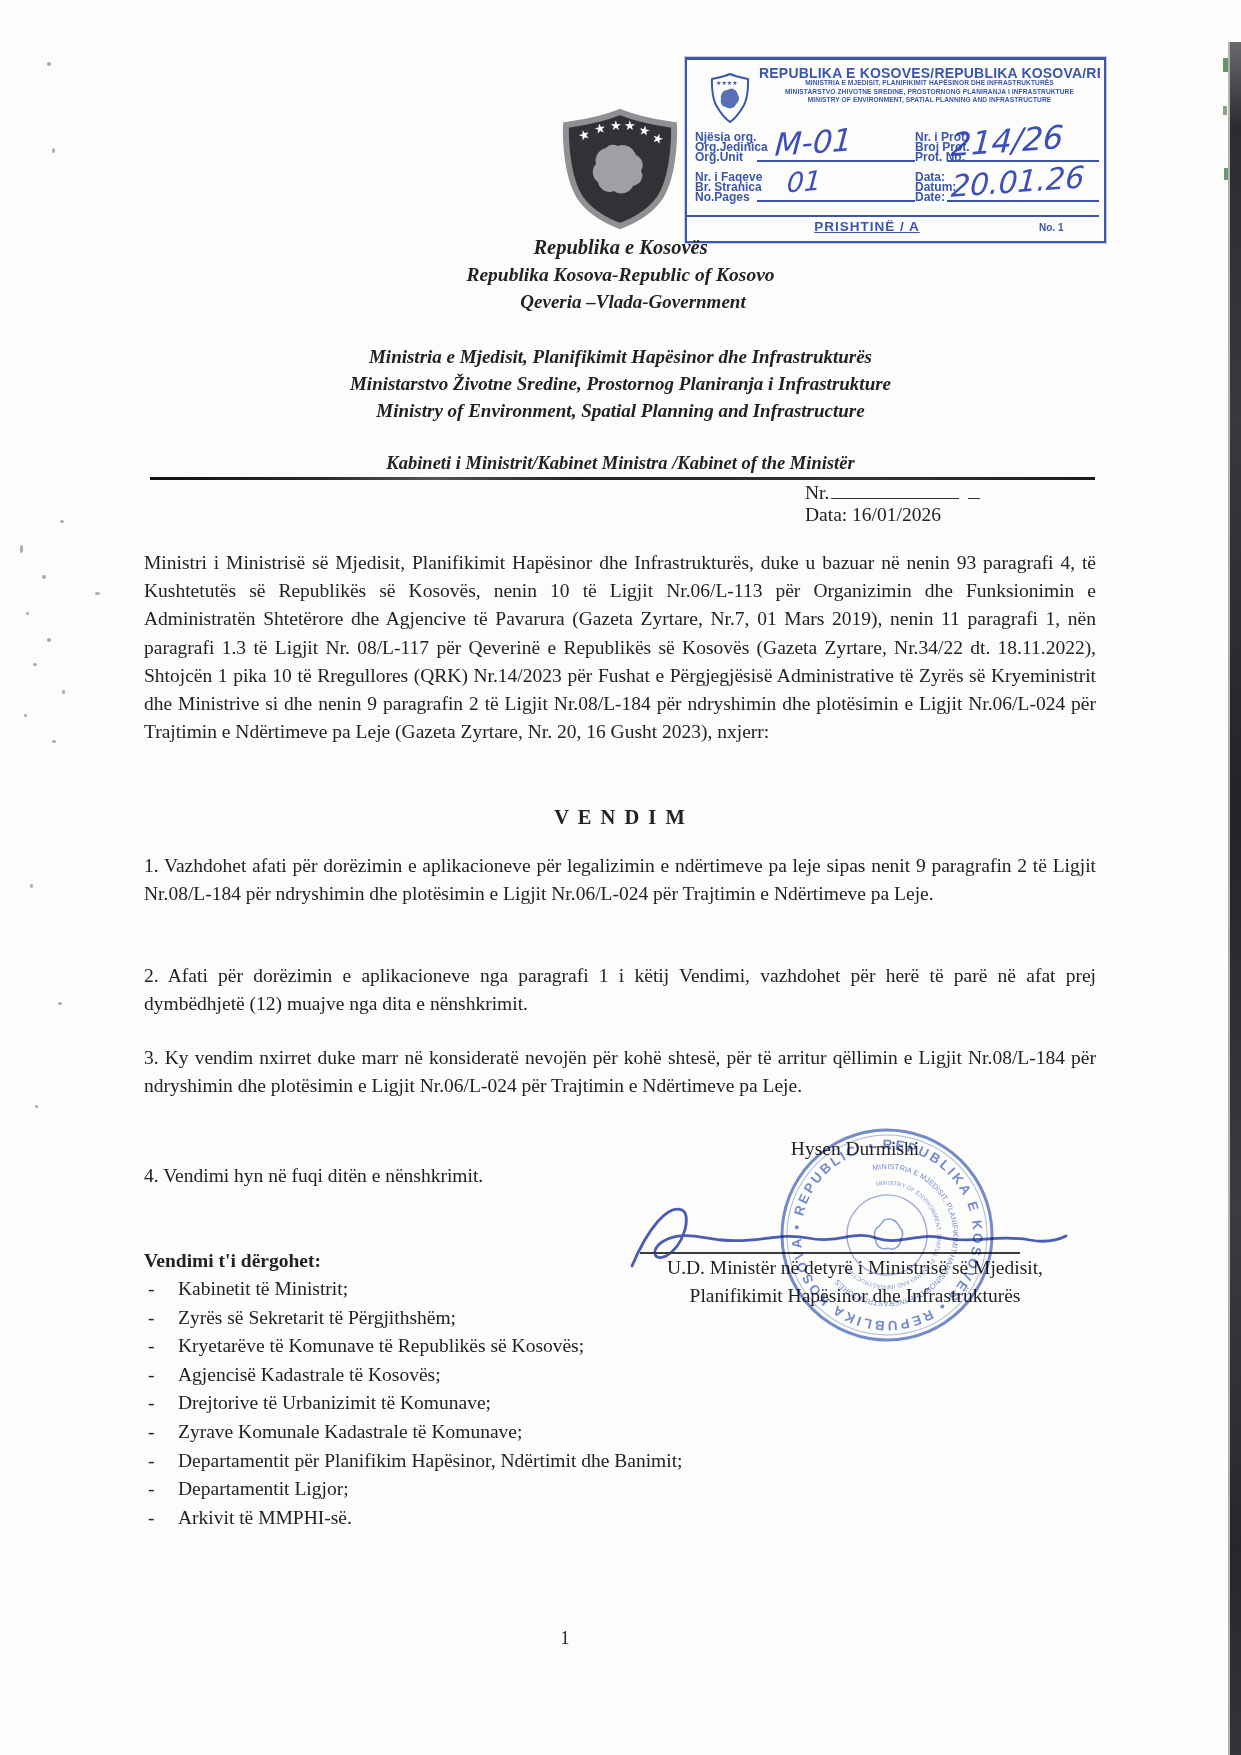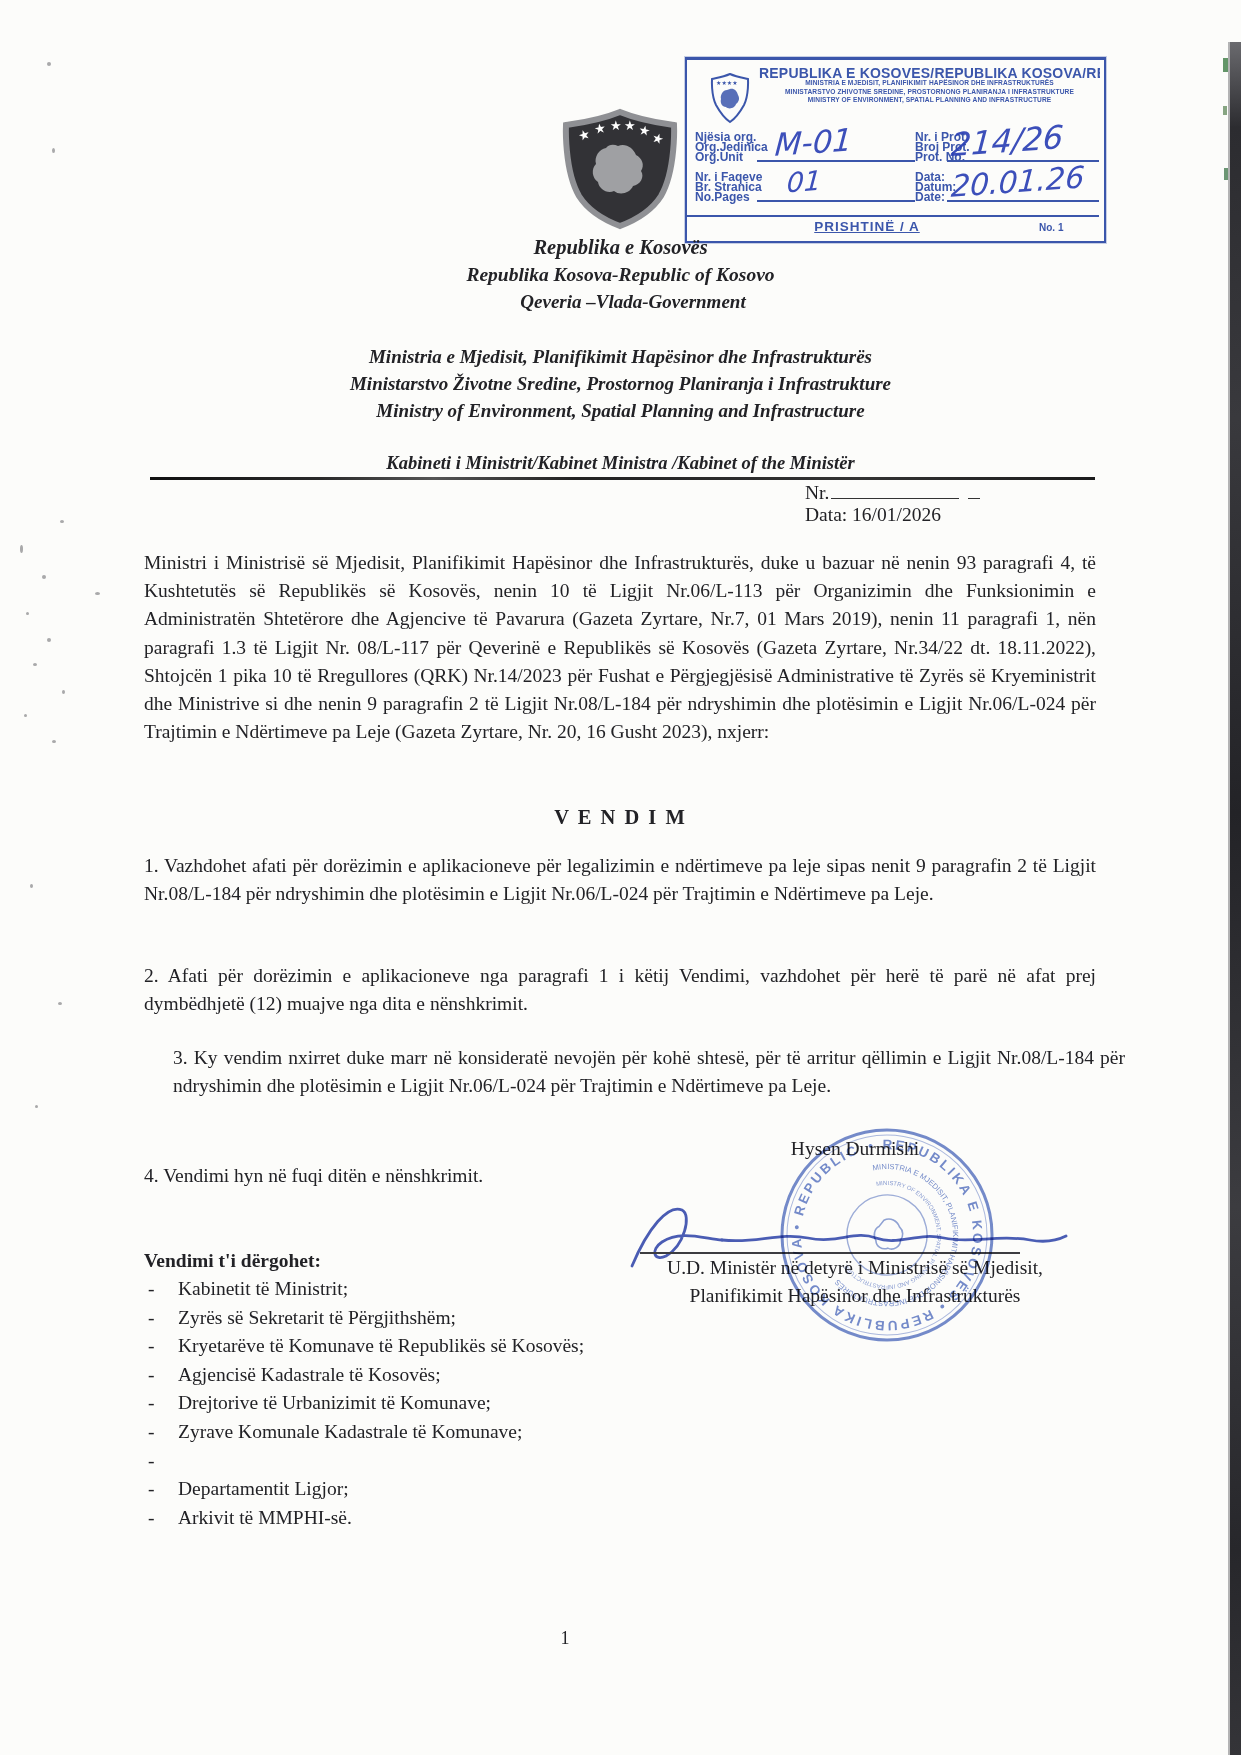--- a/index.html
+++ b/index.html
@@ -52,21 +52,21 @@
   .sb-city{left:60px;top:159px;width:240px;text-align:center;font-size:13.5px;font-weight:bold;letter-spacing:1px;text-decoration:underline;}
   .sb-no{left:352px;top:162px;font-size:10px;font-weight:bold;}
   .sb-shield{left:22px;top:12px;width:42px;height:54px;}
 
   
   .preamble{left:144px;top:549px;width:952px;font-size:19.5px;line-height:28.2px;text-align:justify;margin:0;}
   .vendim{left:0;top:806px;width:1241px;text-align:center;font-size:20.5px;font-weight:bold;letter-spacing:2px;}
   .ditem{left:144px;width:952px;font-size:19.5px;line-height:28.2px;text-align:justify;margin:0;}
   .i1{top:852px;}
   .i2{top:962px;}
-  .i3{top:1044px;margin-left:29px;}
+  .i3{top:1044px;}
   .i4{top:1162px;}
 
   
   .sig-name{left:700px;top:1138px;width:310px;text-align:center;font-size:19.5px;font-weight:normal;}
   .sig-svg{left:618px;top:1198px;width:470px;height:70px;}
   .sig-rule{left:640px;top:1252px;width:380px;height:1.6px;background:#3c3c40;}
   .sig-t1{left:555px;top:1257px;width:600px;text-align:center;font-size:19.5px;}
   .sig-t2{left:555px;top:1285px;width:600px;text-align:center;font-size:19.5px;}
   .round-stamp{left:770px;top:1118px;width:234px;height:234px;opacity:.85;mix-blend-mode:multiply;
                transform:rotate(-12deg);}
@@ -216,20 +216,21 @@
     <div class="dist-item">
         <span class="dist-bullet">-</span>
         <span>Drejtorive të Urbanizimit të Komunave;</span>
       </div>
     <div class="dist-item">
         <span class="dist-bullet">-</span>
         <span>Zyrave Komunale Kadastrale të Komunave;</span>
       </div>
     <div class="dist-item">
         <span class="dist-bullet">-</span>
+        <span>Departamentit për Planifikim Hapësinor, Ndërtimit dhe Banimit;</span>
       </div>
     <div class="dist-item">
         <span class="dist-bullet">-</span>
         <span>Departamentit Ligjor;</span>
       </div>
     <div class="dist-item">
         <span class="dist-bullet">-</span>
         <span>Arkivit të MMPHI-së.</span>
       </div>
   </div>

